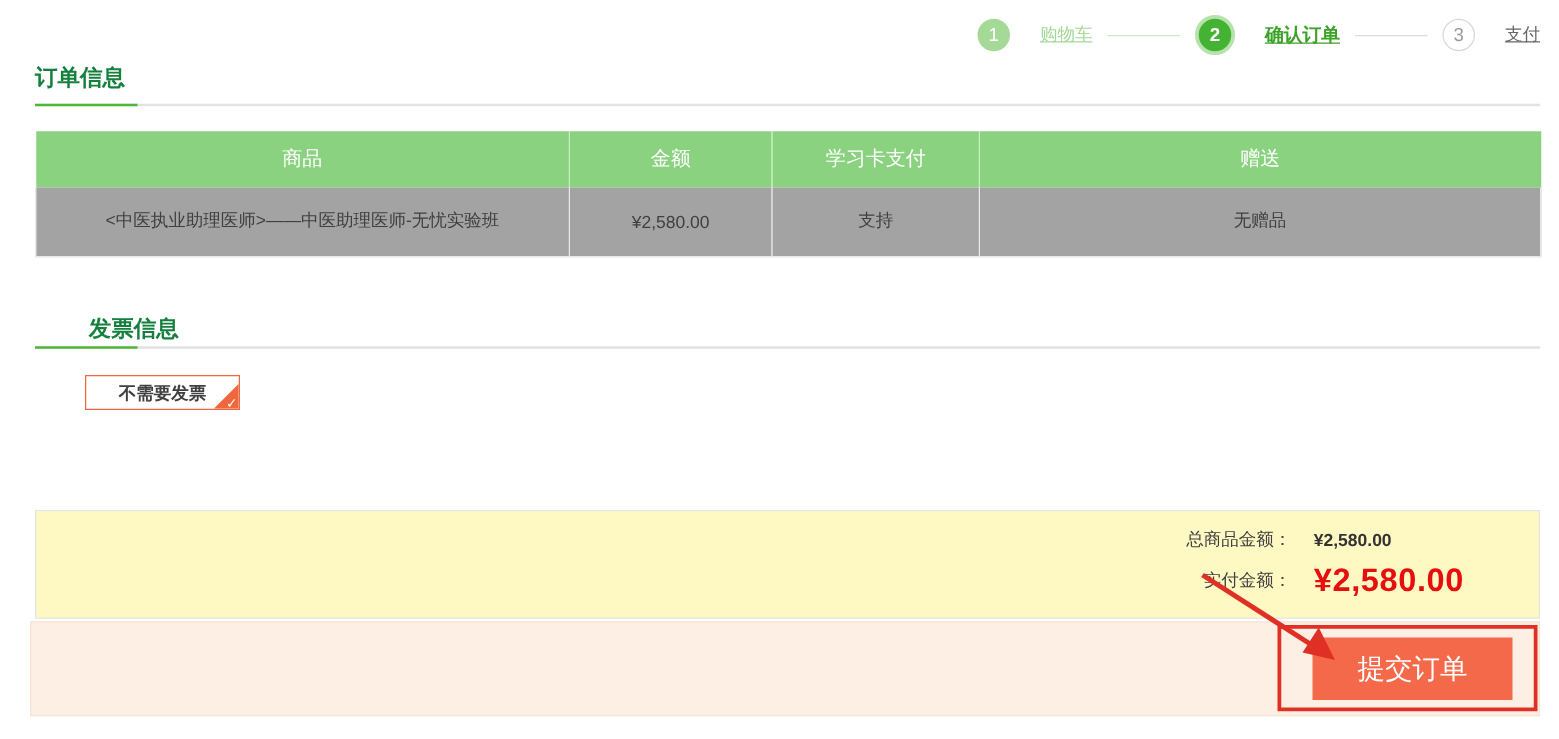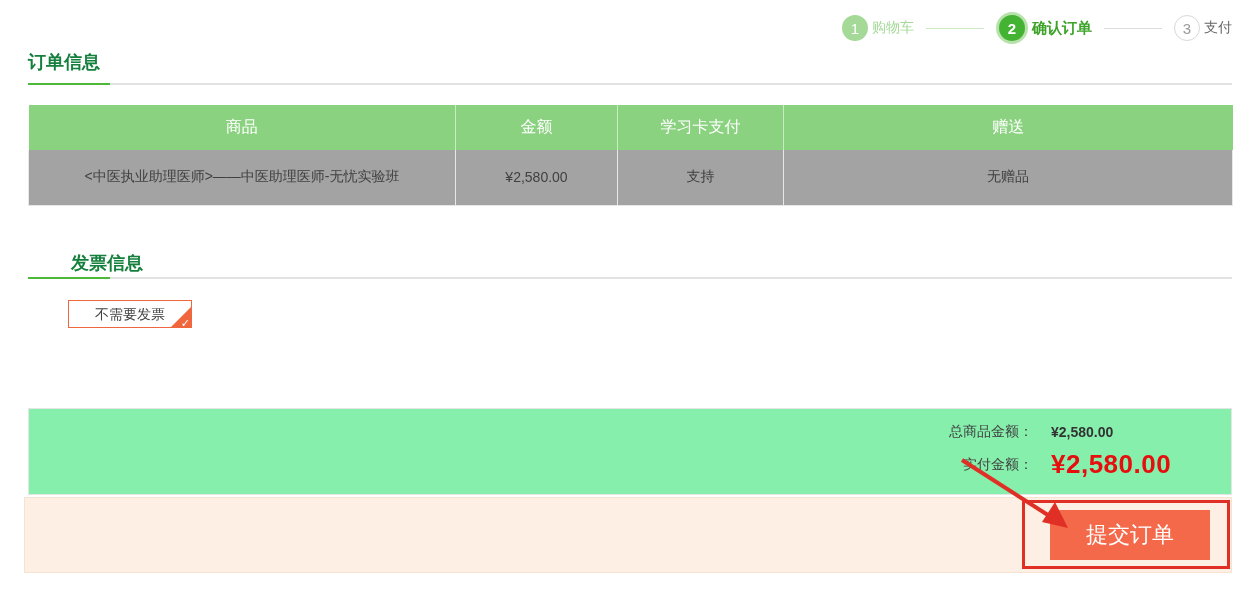--- a/index.html
+++ b/index.html
@@ -4,21 +4,21 @@
 <style>
   * { margin:0; padding:0; box-sizing:border-box; }
   html,body { background:#fff; }
   body { font-family:"Liberation Sans","DejaVu Sans",sans-serif; color:#404040; }
   .page { position:relative; width:1247px; height:591px; background:#fff; overflow:hidden; }
 
   
   .steps { position:absolute; top:12px; right:15px; display:flex; align-items:center; }
   .step { display:flex; align-items:center; }
   .step .circle { width:26px; height:26px; border-radius:50%; display:flex; align-items:center; justify-content:center; font-size:15px; }
-  .step .label { margin-left:4px; font-size:14px; white-space:nowrap; }
+  .step .label { margin-left:24px; font-size:14px; white-space:nowrap;text-decoration:underline; }
   .step.done .circle { background:#a5d998; color:#fff; }
   .step.done .label { color:#a5d998; }
   .step.active .circle { background:#44b232; color:#fff; border:3px solid #b7e2ab; width:32px; height:32px; font-weight:bold; }
   .step.active .label { color:#3ca228; font-weight:bold; font-size:15px; }
   .step.pending .circle { background:#fff; border:1px solid #d8d8d8; color:#999; }
   .step.pending .label { color:#666; }
   .connector { width:58px; height:1px; margin:0 12px; }
   .connector.green { background:#cdeac5; }
   .connector.gray { background:#dcdcdc; }
 
@@ -29,28 +29,28 @@
 
   
   table.order { position:absolute; left:28px; top:105px; width:1204px; border-collapse:collapse; table-layout:fixed; }
   table.order th { background:#8bd280; color:#fff; font-weight:normal; font-size:16px; height:45px; border-right:1px solid rgba(255,255,255,.55);margin-top:48px; }
   table.order th:last-child { border-right:none; }
   table.order td { background:#a3a3a3; font-size:14px; color:#404040; height:55px; text-align:center; border:1px solid #e7e7e7; border-top:none; }
   col.c1 { width:427px; } col.c2 { width:162px; } col.c3 { width:166px; } col.c4 { width:449px; }
 
   
   .invoice-options { position:absolute; left:68px; top:300px; display:flex; }
-  .opt-btn { position:relative; height:28px; line-height:26px; padding:0 26px; font-size:14px; color:#404040; background:#fff; cursor:pointer; }
+  .opt-btn { position:relative; height:28px; line-height:26px; padding:0 26px; font-size:14px; color:#404040; background:#fff; cursor:pointer;font-weight:bold; }
   .opt-btn.selected { border:1px solid #f0673d; overflow:hidden; }
   .opt-btn.normal { border:1px solid #dcdcdc; margin-left:22px; }
   .corner { position:absolute; right:0; bottom:0; width:0; height:0; border-left:20px solid transparent; border-bottom:20px solid #f0673d; }
   .corner-check { position:absolute; right:1px; bottom:-2px; color:#fff; font-size:11px; line-height:1; }
 
   
-  .summary-box { position:absolute; left:28px; top:408px; width:1204px; height:87px; background:#86efac; border:1px solid #e5e5e5; padding:14px 45px 0 0; }
+  .summary-box { position:absolute; left:28px; top:408px; width:1204px; height:87px; background:#fef9c3; border:1px solid #e5e5e5; padding:14px 45px 0 0; }
   .sum-row { display:flex; justify-content:flex-end; align-items:center; margin-bottom:8px; }
   .sum-label { width:140px; text-align:right; font-size:14px; color:#404040; }
   .sum-value { width:135px; text-align:left; margin-left:18px; font-size:14px; font-weight:bold; color:#333; }
   .sum-value.red { font-size:26px; color:#e60e0e; letter-spacing:.5px; }
 
   
   .footer-strip { position:absolute; left:24px; top:497px; width:1208px; height:76px; background:#fdefe3; border:1px solid #f7e3d1; }
   .submit-btn { position:absolute; right:21px; top:12px; width:160px; height:50px; background:#f4694a; color:#fff; font-size:22px; border:none; cursor:pointer; font-family:inherit; }
 
   

